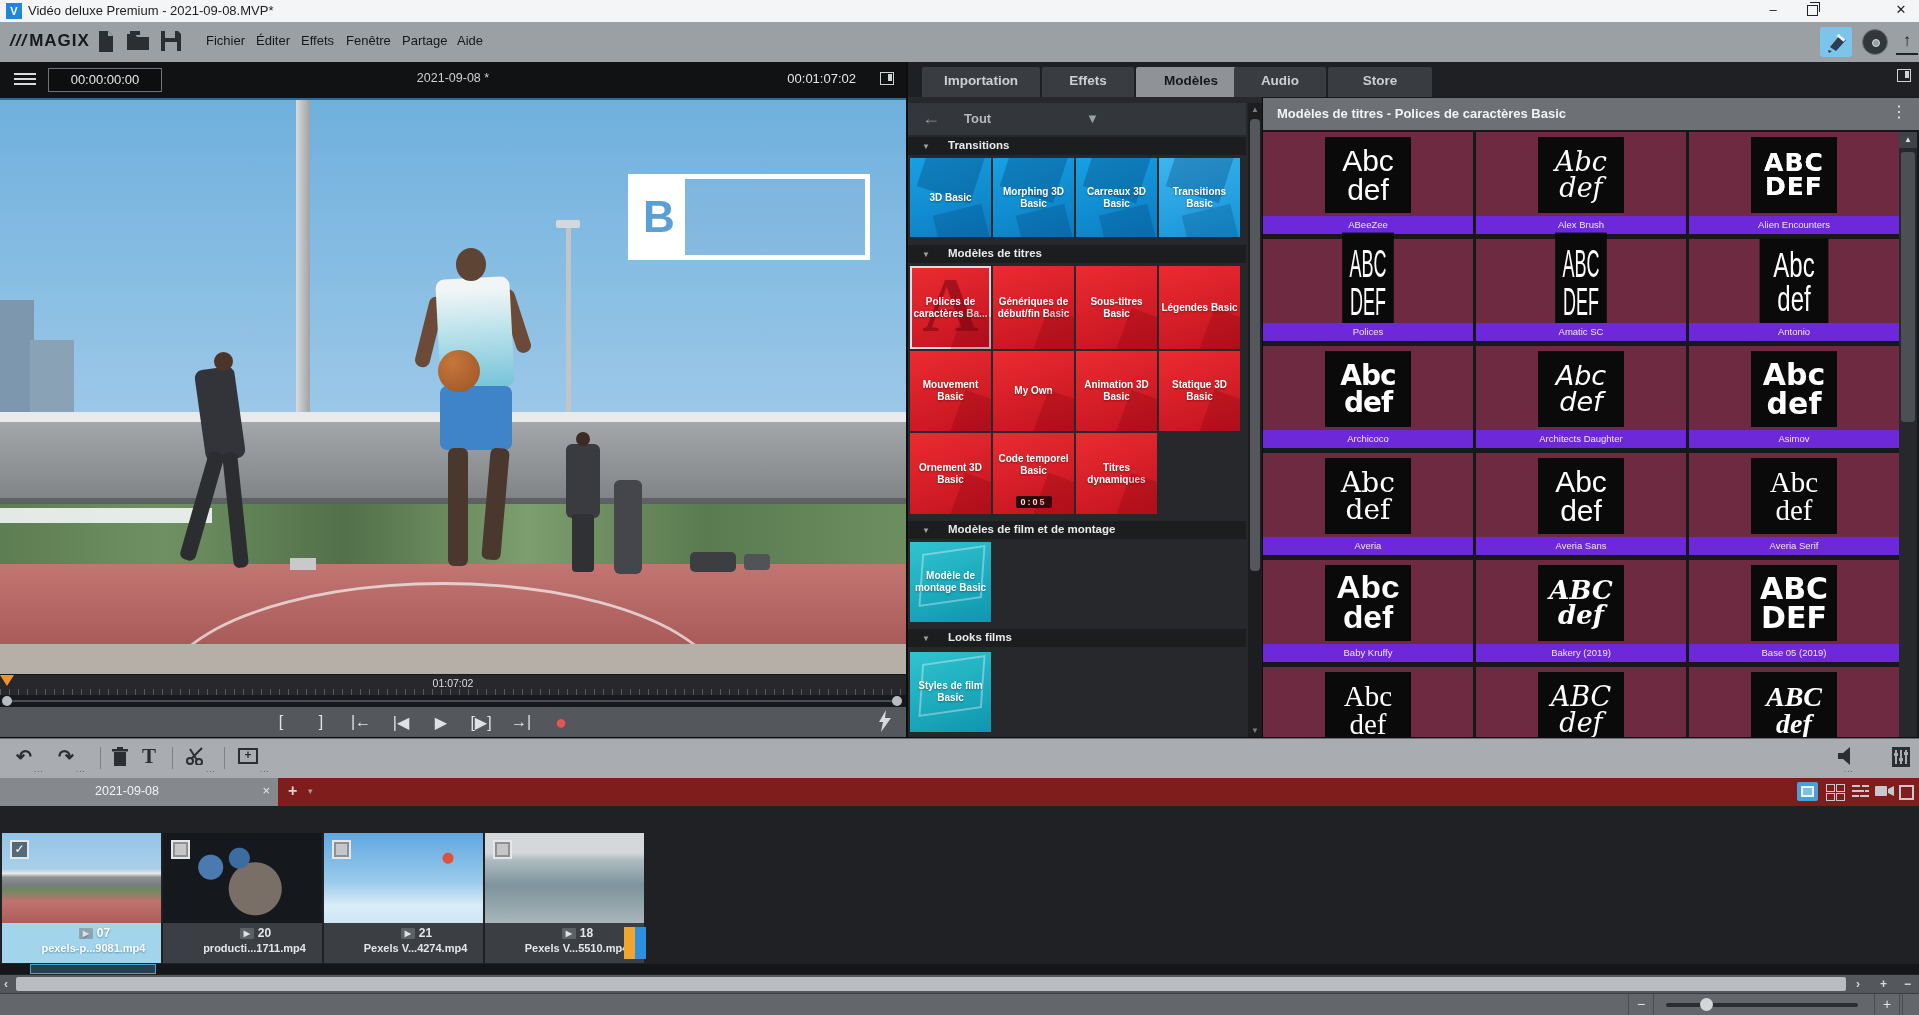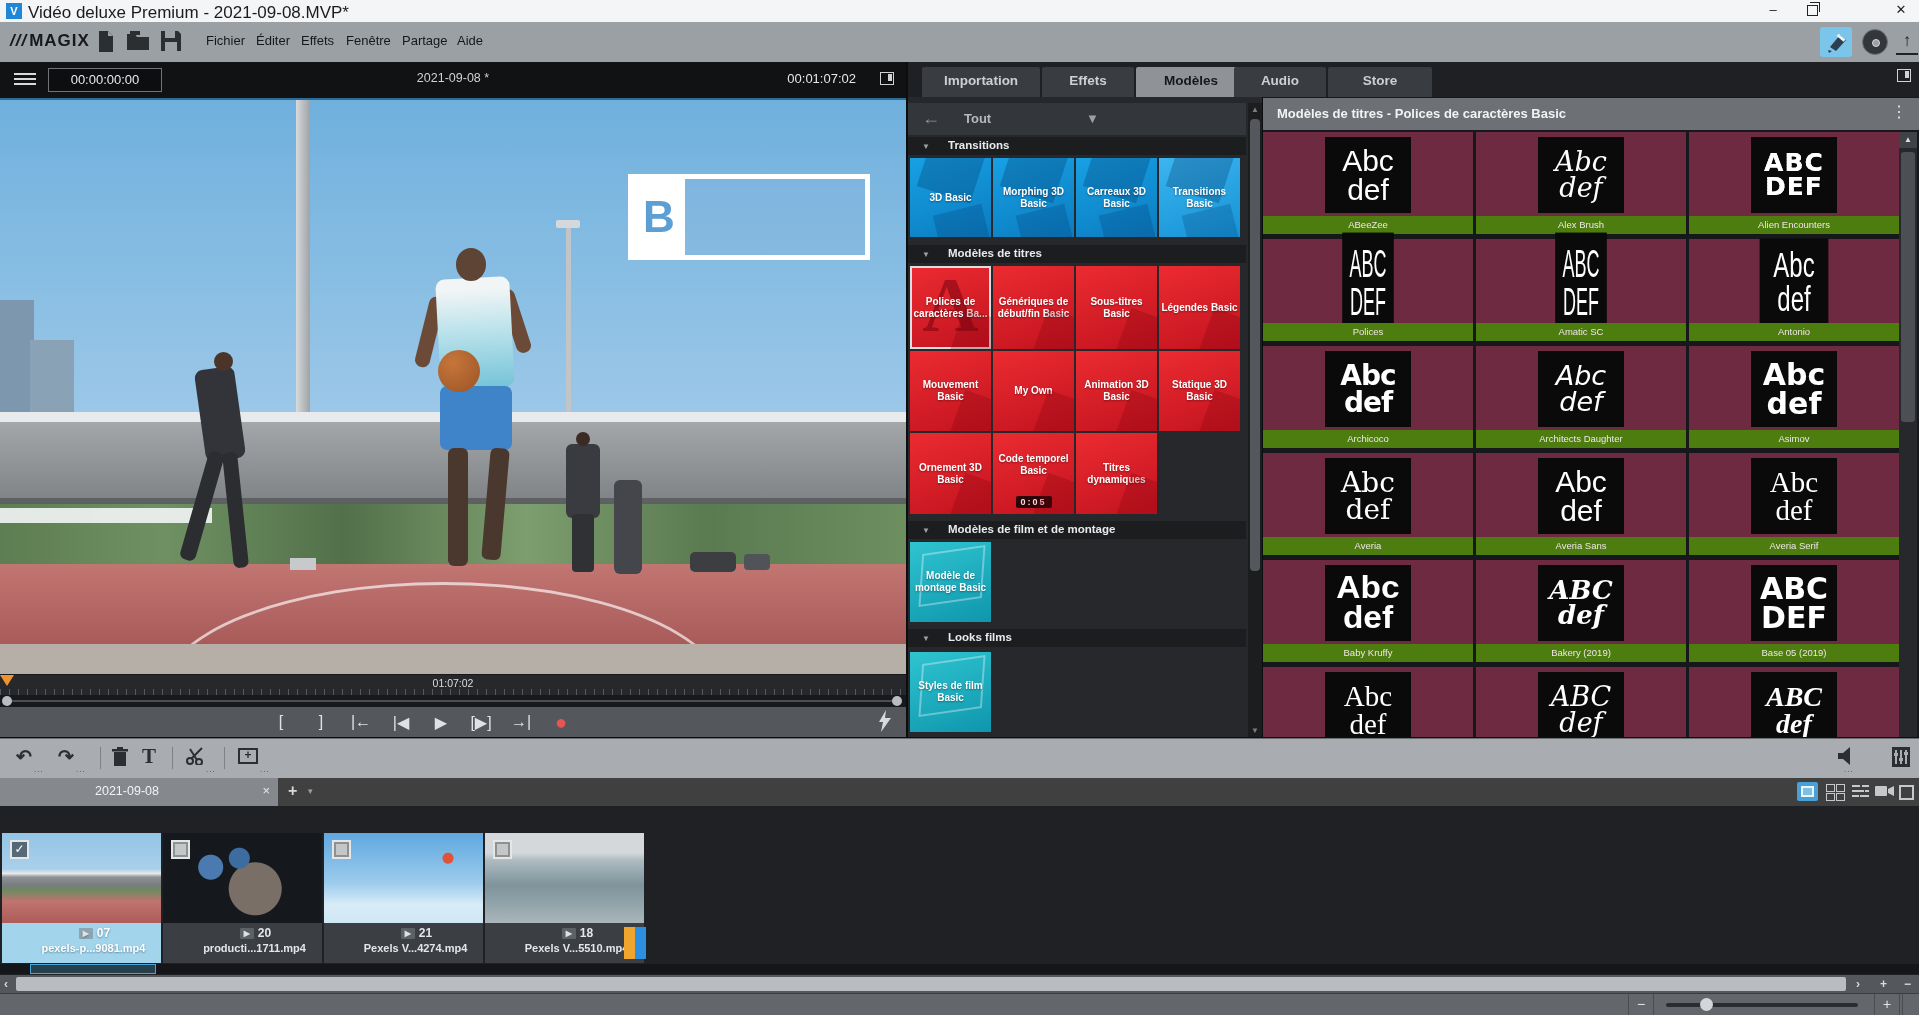--- a/index.html
+++ b/index.html
@@ -1,21 +1,21 @@
 <!DOCTYPE html>
 <html><head>
 <meta charset="utf-8">
 <style>
   html,body{margin:0;padding:0;background:#0c0d0e;width:1919px;height:1015px;overflow:hidden;
     font-family:"Liberation Sans",sans-serif;-webkit-font-smoothing:antialiased;}
   
   #titlebar{position:absolute;left:0;top:0;width:1919px;height:22px;background:#f4f5f6;color:#1c1c1c;}
   #titlebar .appico{position:absolute;left:6px;top:3px;width:16px;height:16px;background:#1e88d7;color:#fff;
     font-weight:bold;font-size:11px;text-align:center;line-height:16px;}
-  #titlebar .ttl{position:absolute;left:28px;top:3px;font-size:17px;}
+  #titlebar .ttl{position:absolute;left:28px;top:3px;font-size:13px;}
   .winbtn{position:absolute;top:0;width:34px;height:22px;text-align:center;line-height:20px;font-size:13px;color:#222;}
   #btn-min{left:1756px;} #btn-max{left:1795px;} #btn-close{left:1884px;}
   #btn-max .sq{display:inline-block;width:9px;height:9px;border:1px solid #222;margin-top:5px;position:relative;background:#f4f5f6;}
   #btn-max .sq:before{content:"";position:absolute;left:2px;top:-4px;width:9px;height:9px;border:1px solid #222;border-bottom:none;border-left:none;}
   
   #menubar{position:absolute;left:0;top:22px;width:1919px;height:40px;background:#9ba0a5;color:#17181a;}
   #brand{position:absolute;left:10px;top:9px;font-weight:bold;font-size:17px;letter-spacing:1px;}
   #brand .sl{font-style:italic;font-weight:900;margin-right:2px;}
   .docico{position:absolute;top:8px;width:20px;height:22px;}
   .menuitem{position:absolute;top:11px;font-size:13px;}
@@ -132,21 +132,21 @@
   
   #fonts{position:absolute;left:1263px;top:97px;width:656px;height:640px;background:#17181b;}
   #fonts-head{position:absolute;left:0;top:1px;width:656px;height:32px;background:#6d7175;}
   #fonts-head .t{position:absolute;left:14px;top:8px;color:#f2f3f4;font-weight:bold;font-size:13px;}
   #fonts-head .kebab{position:absolute;right:12px;top:4px;color:#e8e8e8;font-size:16px;}
   #fgrid{position:absolute;left:0;top:35px;width:636px;height:605px;overflow:hidden;}
   .fcard{position:absolute;width:210px;height:102px;background:#6e2a40;}
   .fcard .blk{position:absolute;left:62px;top:5px;width:86px;height:76px;background:#0a0a0a;overflow:hidden;
     display:flex;flex-direction:column;justify-content:center;}
   .fcard .blk span{display:block;text-align:center;color:#fff;line-height:.98;}
-  .fcard .nm{position:absolute;left:0;right:0;bottom:0;height:18px;background:#4d7c0f;color:#f0e6ea;
+  .fcard .nm{position:absolute;left:0;right:0;bottom:0;height:18px;background:#6d28d9;color:#f0e6ea;
     font-size:9.5px;text-align:center;line-height:18px;}
   .f-sans span{font-size:30px;}
   .f-script span{font-family:"DejaVu Serif",serif;font-style:italic;font-size:27px;}
   .f-stripe span{font-family:"DejaVu Sans",sans-serif;font-weight:900;font-size:25px;letter-spacing:1px;
     background:repeating-linear-gradient(0deg,#fff 0 2px,#555 2px 3px);-webkit-background-clip:text;background-clip:text;color:transparent;}
   .f-tall .blk{transform:scale(.6,1.3);} .f-tall span{font-size:30px;}
   .f-cond .blk{transform:scale(.8,1.15);} .f-cond span{font-size:30px;}
   .f-stencil span{font-weight:900;font-size:28px;font-family:"DejaVu Sans",sans-serif;letter-spacing:-1px;}
   .f-hand span{font-family:"DejaVu Sans",sans-serif;font-style:italic;font-size:27px;}
   .f-heavy span{font-weight:900;font-size:30px;font-family:"DejaVu Sans",sans-serif;}
@@ -158,21 +158,21 @@
   #font-scroll{position:absolute;left:636px;top:35px;width:18px;height:605px;background:#26282b;}
   #font-scroll .ar{position:absolute;left:0;top:0;width:18px;height:16px;background:#3f4246;color:#dfe2e4;font-size:8px;text-align:center;line-height:16px;}
   #font-scroll .thumb{position:absolute;left:2px;top:20px;width:14px;height:270px;background:#4c5054;border-radius:3px;}
   
   #toolbar{position:absolute;left:0;top:738px;width:1919px;height:40px;background:#a9adb1;border-top:1px solid #6a6e72;box-sizing:border-box;}
   .tico{position:absolute;top:6px;color:#2c2f32;font-size:19px;font-weight:bold;}
   .tsep{position:absolute;top:8px;width:1px;height:22px;background:#7e8286;}
   .tdots{position:absolute;top:26px;font-size:8px;color:#3a3d40;letter-spacing:1px;}
   #insert-ico{border:2px solid #2c2f32;width:16px;height:12px;font-size:12px;line-height:11px;text-align:center;top:9px;font-weight:900;}
   
-  #tabrow2{position:absolute;left:0;top:778px;width:1919px;height:28px;background:#404040;}
+  #tabrow2{position:absolute;left:0;top:778px;width:1919px;height:28px;background:#7f1d1d;}
   #ptab{position:absolute;left:0;top:0;width:278px;height:28px;background:#85898d;}
   #ptab .l{position:absolute;left:0;right:24px;top:6px;text-align:center;color:#f2f3f4;font-size:12.5px;}
   #ptab .x{position:absolute;right:8px;top:5px;color:#e6e8ea;font-size:13px;}
   #addtab{position:absolute;left:288px;top:4px;color:#d6d9db;font-size:16px;font-weight:bold;}
   #addcaret{position:absolute;left:308px;top:8px;color:#9ca0a4;font-size:9px;}
   .viewico{position:absolute;top:4px;width:21px;height:19px;}
   #vi-story{left:1797px;background:#4aa0d4;border-radius:2px;}
   #vi-story i{position:absolute;left:4px;top:4px;right:4px;bottom:4px;border:2px solid #eaf4fa;background:#7cc0e4;}
   #vi-grid i{position:absolute;width:7px;height:6px;border:1px solid #c6c9cc;}
   #vi-list i{position:absolute;left:2px;height:2px;background:#c6c9cc;}

